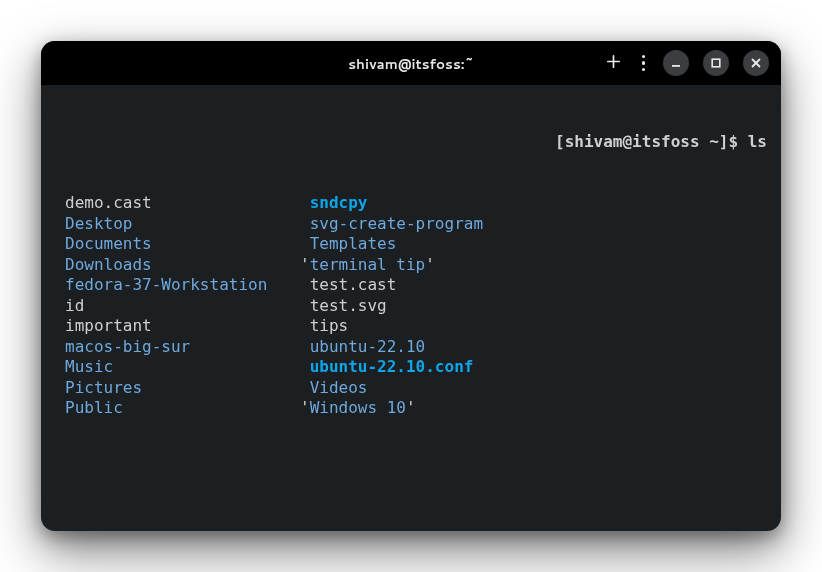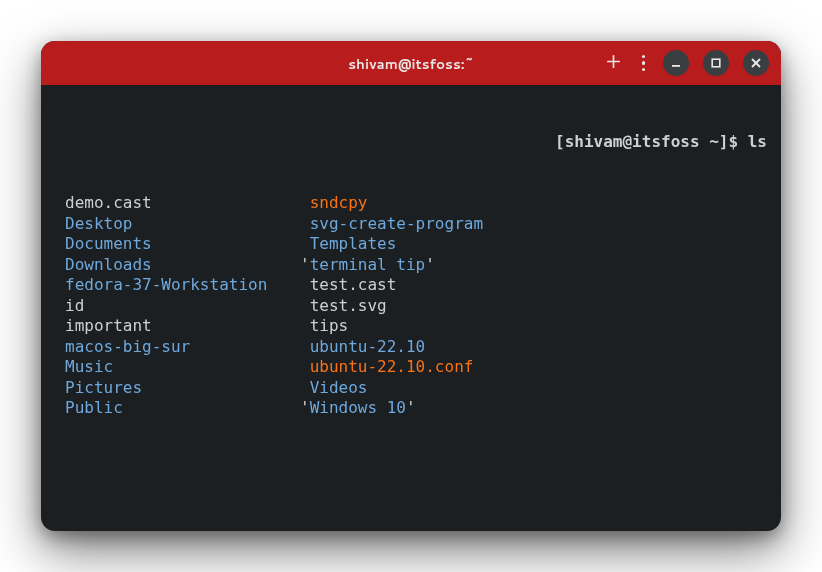--- a/index.html
+++ b/index.html
@@ -17,21 +17,21 @@
       height: 490px;
       background: #1b1f22;
       border-radius: 14px;
       box-shadow: 0 20px 50px rgba(0,0,0,0.5), 0 6px 18px rgba(0,0,0,0.35);
       display: flex;
       flex-direction: column;
       overflow: hidden;
     }
     .titlebar {
       height: 44px;
-      background: #b91c1c;
+      background: #000000;
       display: flex;
       align-items: center;
       padding: 0 12px;
       position: relative;
     }
     .title {
       position: absolute;
       left: 0; right: 0;
       text-align: center;
       color: #e8e8e8;
@@ -89,21 +89,21 @@
       white-space: pre;
       overflow: hidden;
     }
     .prompt-br { color: #d0d0d0; font-weight: 700; }
     .user { color: #d0d0d0; font-weight: 700; }
     .tilde { color: #d0d0d0; font-weight: 700; }
     .dollar { color: #d0d0d0; font-weight: 700; }
     .cmd { color: #d0d0d0; font-weight: 700; }
     .plain { color: #cfcfcf; }
     .dir { color: #6fa8dc; font-weight: 400; }
-    .exe { color: #f97316; font-weight: 400; }
+    .exe { color: #0ea5e9; font-weight: 700; }
     .ls-grid {
       display: flex;
       gap: 0;
     }
     .col {
       display: flex;
       flex-direction: column;
     }
     .col1 { width: 245px; padding-left: 10px; justify-content: space-between;}
     .col2 { }

